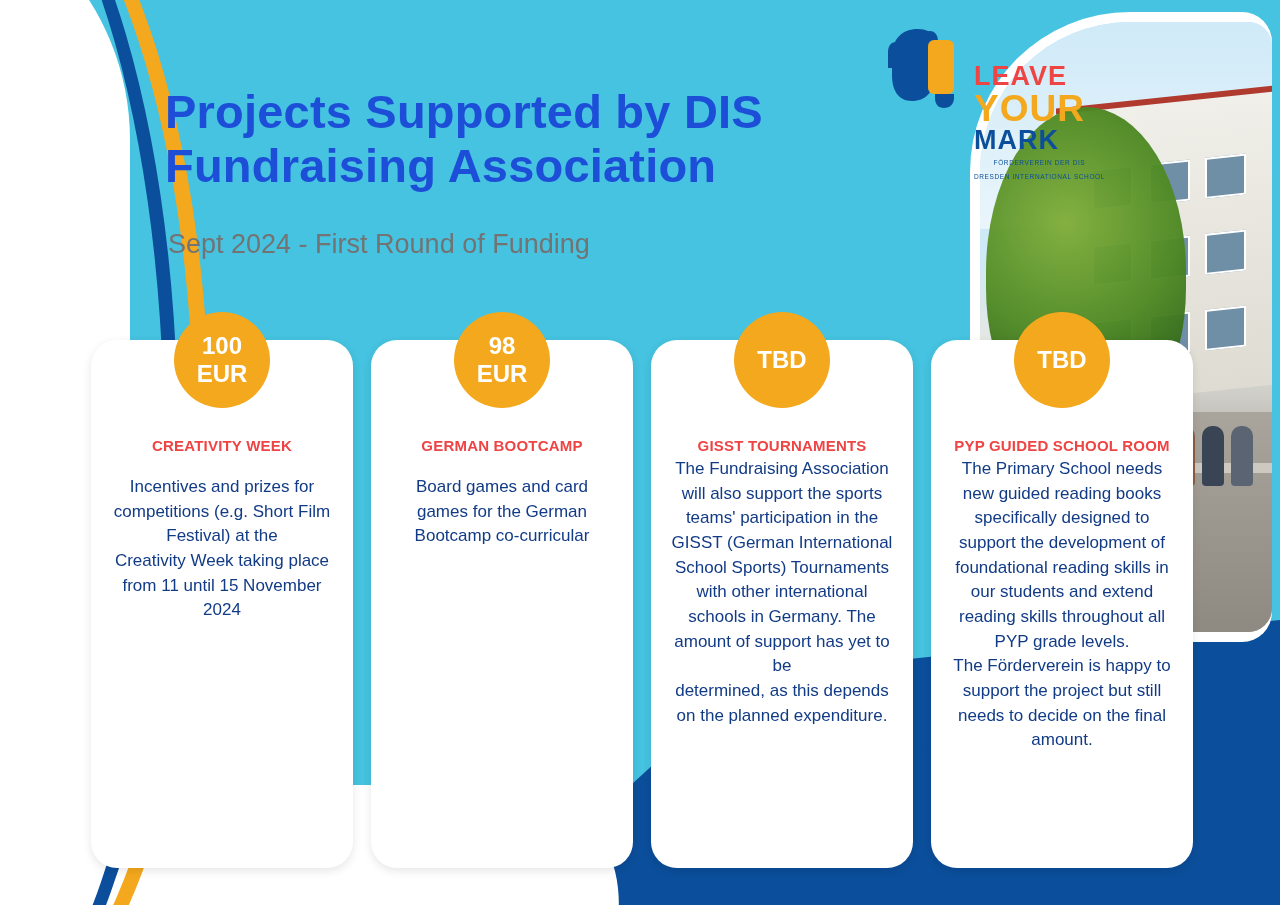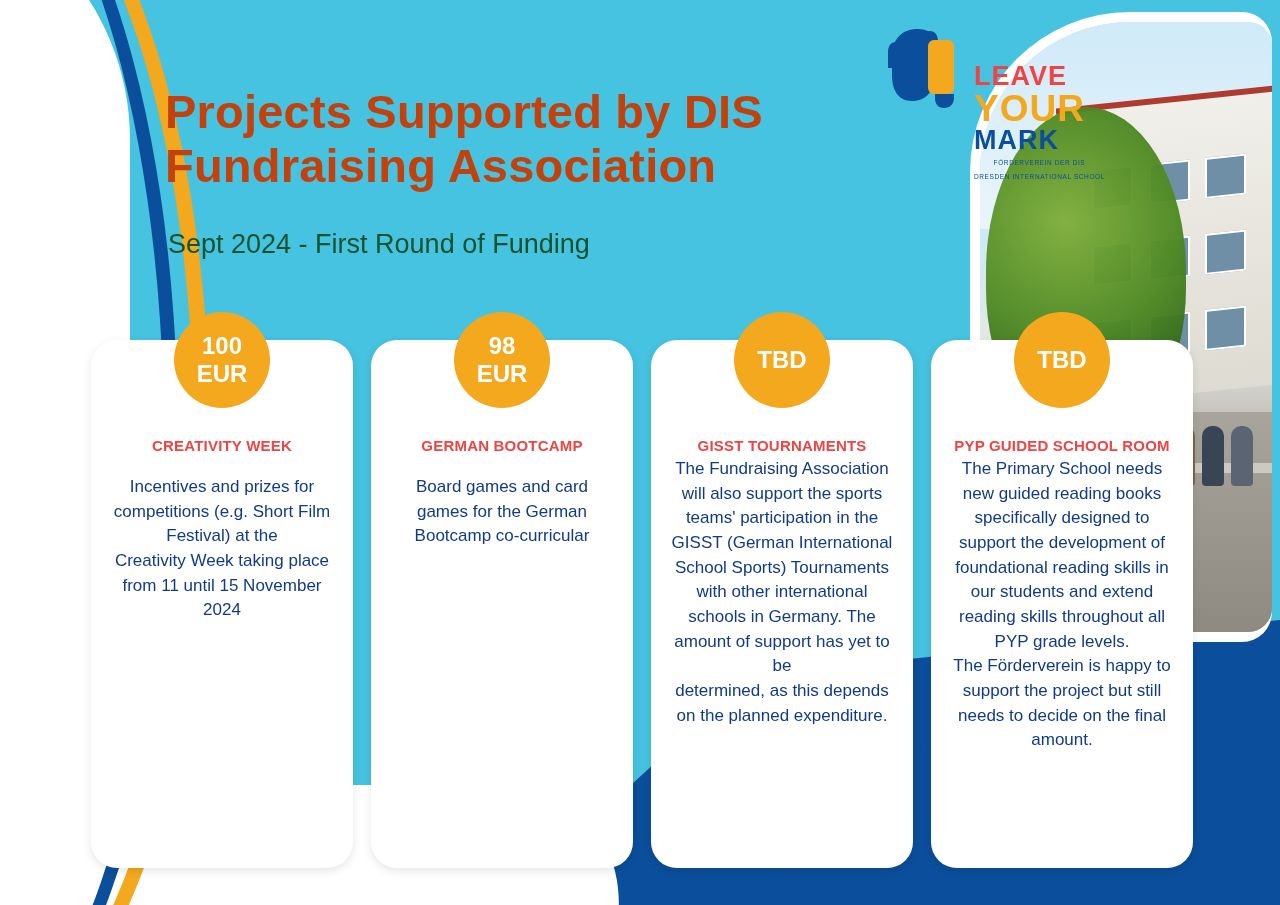--- a/index.html
+++ b/index.html
@@ -182,31 +182,31 @@
     text-align: center;
     line-height: 1.5;
   }
 
   
   .title {
     position: absolute;
     left: 165px;
     top: 85px;
     width: 730px;
-    color: #c2410c;
+    color: #1d4ed8;
     font-size: 47px;
     font-weight: bold;
     line-height: 1.15;
     letter-spacing: .2px;
   }
   .subtitle {
     position: absolute;
     left: 168px;
     top: 228px;
-    color: #14532d;
+    color: #737373;
     font-size: 27px;
     line-height: 1.2;
   }
 
   
   .cards {
     position: absolute;
     left: 88px;
     top: 340px;
     width: 1105px;

